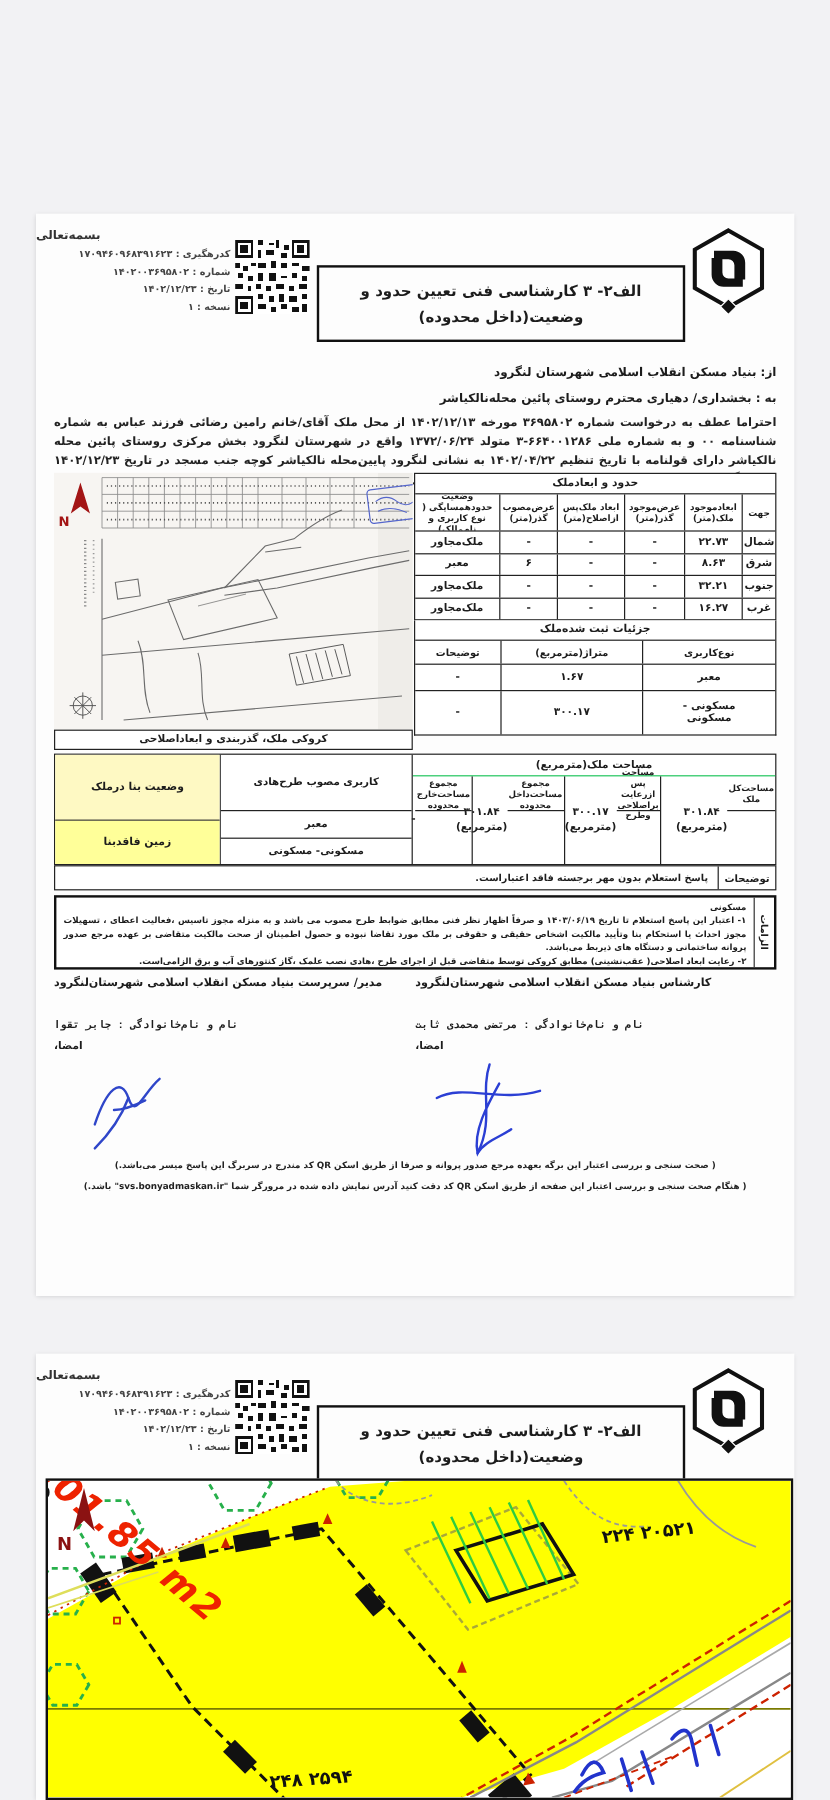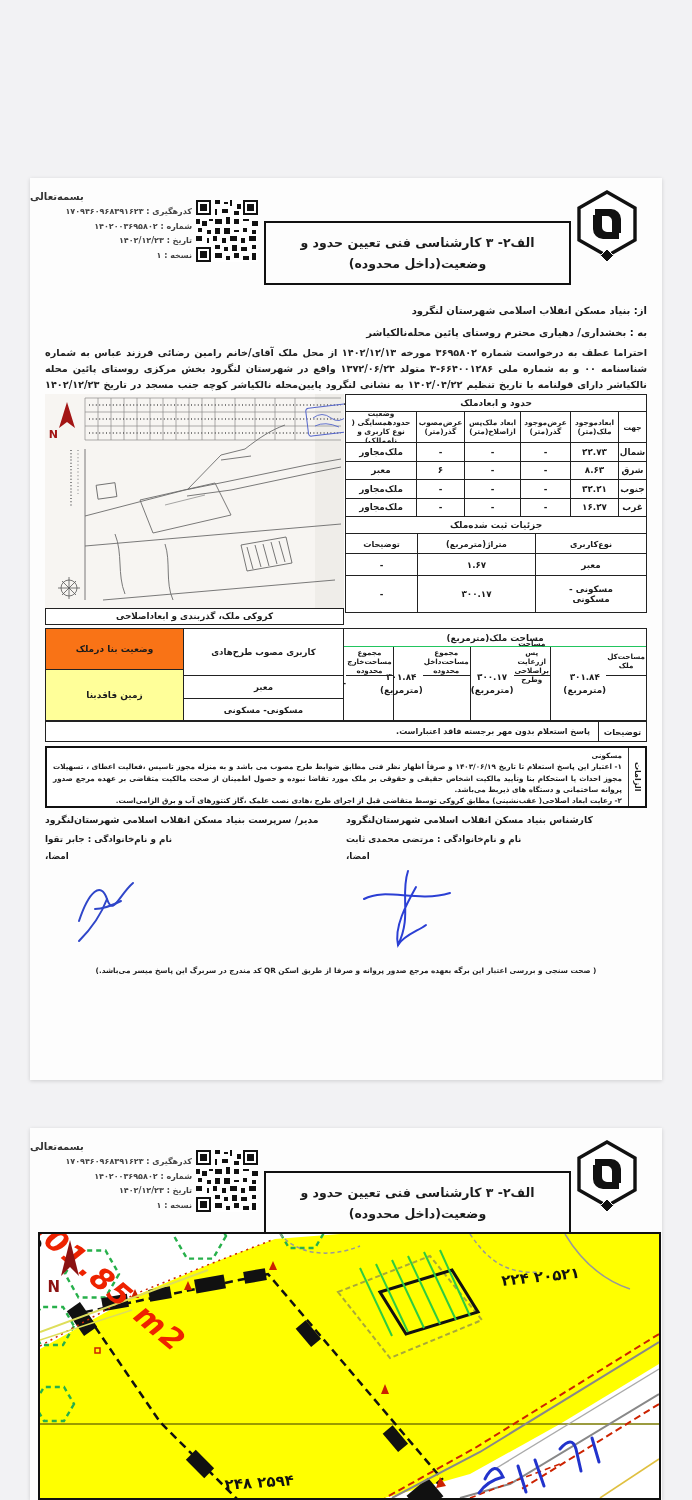--- a/index.html
+++ b/index.html
@@ -60,42 +60,42 @@
   .ac .v { flex:1; display:flex; align-items:center; justify-content:center; text-align:center;
            font-size:8.8px; font-weight:700; white-space:pre-line; line-height:13px; }
   .w-tot{width:60px;margin-left:35px;} .w-ref{width:85px;} .w-in{width:77px;} .w-out{width:80px;}
   .ause { width:160px; display:flex; flex-direction:column; }
   .ause .h { height:47px; border-bottom:1px solid #222; display:flex; align-items:center; justify-content:center;
              font-size:8.6px; font-weight:700; }
   .ause .r1 { height:23px; border-bottom:1px solid #222; display:flex; align-items:center; justify-content:center;
               font-size:8.6px; font-weight:700; }
   .ause .r2 { flex:1; display:flex; align-items:center; justify-content:center; font-size:8.6px; font-weight:700; text-align:center; }
   .astat { flex:1; display:flex; flex-direction:column; }
-  .astat .h { height:41px; border-bottom:1px solid #222; background:#f97316; display:flex; align-items:center;
+  .astat .h { height:55px; border-bottom:1px solid #222; background:#fef9c3; display:flex; align-items:center;
               justify-content:center; font-size:9px; font-weight:700; }
   .astat .v { flex:1; background:#ffff99; display:flex; align-items:center; justify-content:center;
               font-size:9px; font-weight:700; }
 
   .notes-row { position:absolute; top:543px; left:15px; right:15px; height:21px; border:1px solid #222;
                background:#fff; display:flex; direction:rtl; align-items:stretch; }
   .notes-label { width:48px; border-inline-end:1px solid #222; display:flex; align-items:center; justify-content:center;
                  font-size:8.4px; font-weight:700; }
   .notes-val { flex:1; display:flex; align-items:center; padding:0 8px; font-size:8px; font-weight:600; }
 
   .req-box { position:absolute; top:568px; left:15px; right:15px; height:62px; border:2px solid #111;
              background:#fff; display:flex; direction:rtl; }
   .req-side { width:17px; border-inline-end:1px solid #333; display:flex; align-items:center; justify-content:center; }
   .req-side span { writing-mode:vertical-rl; font-size:8px; font-weight:700; letter-spacing:1px; }
   .req-text { flex:1; padding:2px 6px; font-size:7.2px; font-weight:600; line-height:11.3px;
               text-align:justify; text-align-last:right; overflow:hidden; }
 
   .sig-row { position:absolute; top:636px; left:15px; right:15px; display:flex; direction:rtl; }
   .sig-col { width:50%; text-align:left; }
   .sig-title { font-size:9.3px; font-weight:700; }
-  .sig-name { margin-top:9px; font-size:8.8px; font-weight:700; }
+  .sig-name { margin-top:25px; font-size:8.8px; font-weight:700;font-family:Liberation Mono, monospace; }
   .sig-word { margin-top:7px; font-size:8.8px; font-weight:700; }
   .sig-draw { margin:4px auto 0; width:120px; height:86px; }
 
   .footer { position:absolute; top:764px; left:0; right:0; text-align:center; font-size:7.3px; font-weight:600; color:#222;margin-top:24px; }
   .footer .l2 { margin-top:9px; }
 
   .map2 { position:absolute; top:104px; left:8px; width:623px; height:268px; border:2px solid #111; background:#fff; overflow:hidden; }
 </style>
 </head>
 <body>
@@ -410,20 +410,21 @@
           <path d="M34,56 C44,26 56,16 62,34 C68,52 74,30 88,18"></path>
           <path d="M62,34 C56,50 46,64 34,76"></path>
           <path d="M50,44 C58,44 68,40 76,36"></path>
         </g>
       </svg>
     </div>
   </div>
 
   <div class="footer">
     <div class="l1">( صحت سنجی و بررسی اعتبار این برگه بعهده مرجع صدور پروانه و صرفا از طریق اسکن QR کد مندرج در سربرگ این پاسخ میسر می‌باشد.)</div>
+    <div class="l2">( هنگام صحت سنجی و بررسی اعتبار این صفحه از طریق اسکن QR کد دقت کنید آدرس نمایش داده شده در مرورگر شما "svs.bonyadmaskan.ir" باشد.)</div>
   </div>
 </div>
 
 <div class="page" id="page2">
 
   <div class="bismillah">بسمه‌تعالی</div>
 
   <svg class="logo" viewBox="0 0 66 74">
     <polygon points="33,3 61,19 61,51 33,67 5,51 5,19" fill="#fff" stroke="#111" stroke-width="3.4"></polygon>
     <path d="M21,20 h16 a10,10 0 0 1 10,10 v14 h-9 v-12 a5,5 0 0 0 -5,-5 h-12 z" fill="#111"></path>

